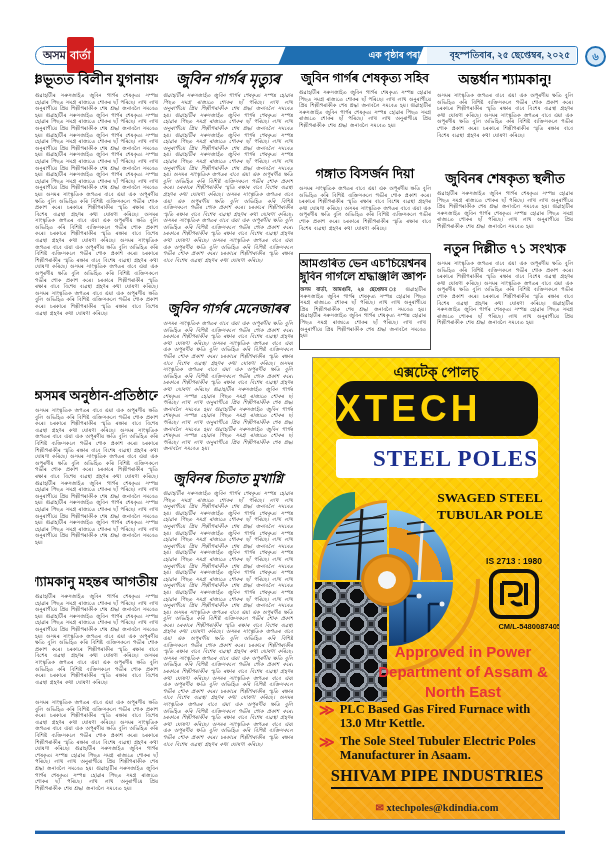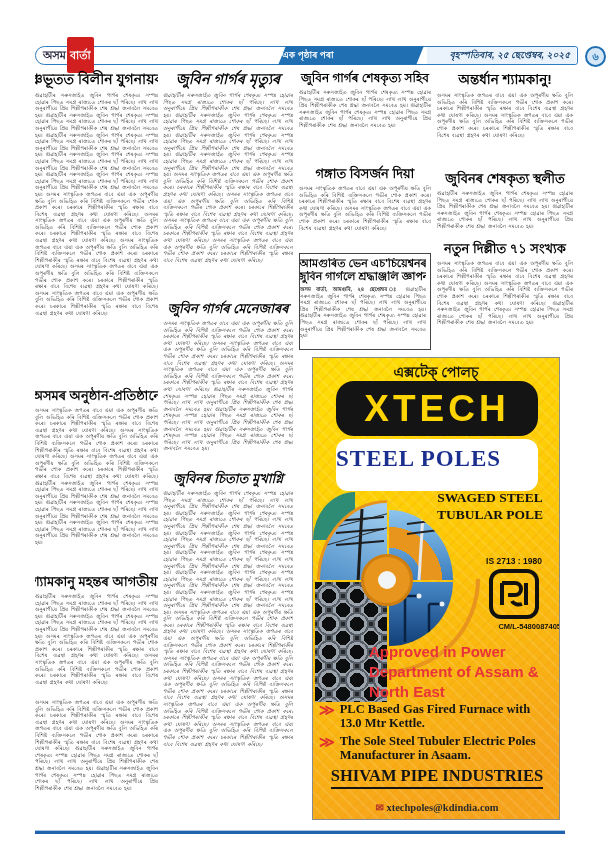--- a/index.html
+++ b/index.html
@@ -8,24 +8,24 @@
     font-family:"Liberation Sans", sans-serif;overflow:hidden;color:#111;
   }
   
   .masthead{position:absolute;left:35px;top:46px;width:570px;height:20px;}
   .mh-bar{position:absolute;left:0;top:0;width:543px;height:19px;background:#fff;
     border:1px solid #2e7cc0;border-radius:10px 3px 3px 10px;box-sizing:border-box;}
   .mh-logo{position:absolute;left:8px;top:0;height:19px;line-height:18px;font-size:11px;font-weight:bold;color:#1b1b33;white-space:nowrap;}
   .mh-logo .red{background:#d21f1f;color:#fff;padding:12px 3px;border-radius:2px;margin-left:1px;}
   .mh-center{position:absolute;left:247px;top:0;width:138px;height:19px;background:#1f6fb2;transform:skewX(-22deg);}
   .mh-center-label{position:absolute;left:247px;top:0;width:138px;height:19px;color:#fff;
-    font-weight:bold;font-size:9px;line-height:19px;text-align:left;}
+    font-weight:bold;font-size:9px;line-height:19px;text-align:right;}
   .mh-right-bg{position:absolute;left:392px;top:1px;width:149px;height:17px;background:#eaf3fb;}
   .mh-date{position:absolute;left:392px;top:0;width:143px;height:19px;line-height:19px;text-align:right;
-    font-size:9px;font-weight:bold;color:#15406e;font-style:italic;}
+    font-size:9px;font-weight:bold;color:#15406e;}
   .mh-page-circle{position:absolute;left:550px;top:0;width:17px;height:17px;border-radius:50%;
     background:#d6e8f7;border:2px solid #1f6fb2;color:#1f6fb2;font-weight:bold;font-size:10px;
     line-height:17px;text-align:center;}
   
   .col{position:absolute;top:70px;}
   #col1{left:35px;width:123px;}
   #col2{left:163px;width:130px;font-style:italic;}
   #col3{left:299px;width:132px;}
   #col4{left:437px;width:136px;}
   .headline{display:flex;justify-content:center;align-items:center;white-space:nowrap;
@@ -41,24 +41,24 @@
   
   .ad{position:absolute;left:312px;top:357px;width:248px;height:463px;box-sizing:border-box;
     border:1px solid #8a8a8a;overflow:hidden;
     background:
       repeating-linear-gradient(45deg, rgba(255,255,255,0.10) 0 2px, transparent 2px 9px),
       repeating-linear-gradient(-45deg, rgba(230,140,0,0.12) 0 2px, transparent 2px 9px),
       linear-gradient(155deg,#ffdb05 8%,#fdc707 45%,#f6a41c 88%);}
   .ad-brand-local{position:absolute;left:0;top:3px;width:100%;text-align:center;
     font-weight:bold;font-size:14px;color:#101010;}
   .ad-black-box{position:absolute;left:23px;top:23px;width:202px;height:55px;background:#141414;
-    border-radius:18px;text-align:center;}
+    border-radius:18px;}
   .ad-black-box span{font-weight:bold;font-size:37px;line-height:55px;letter-spacing:4px;color:#ffd405;}
-  .ad-white-box{position:absolute;left:23px;top:81px;width:202px;height:52px;background:#ffffff;
-    border-radius:12px;text-align:left;}
+  .ad-white-box{position:absolute;left:23px;top:81px;width:202px;height:39px;background:#ffffff;
+    border-radius:4px;text-align:right;}
   .ad-white-box span{font-family:"Liberation Serif",serif;font-weight:bold;font-size:23px;
     line-height:39px;letter-spacing:1px;color:#1b2f8f;}
   .ad-product{position:absolute;left:112px;top:131px;width:130px;text-align:center;
     font-family:"Liberation Serif",serif;font-weight:bold;font-size:13.5px;line-height:17px;color:#101010;}
   
   .collage{position:absolute;left:2px;top:126px;width:182px;height:254px;}
   .ring-outer{position:absolute;left:-25px;top:0;width:190px;height:190px;border-radius:50%;
     border:4px solid #e8951d;box-sizing:border-box;
     clip-path:polygon(50% 50%,110% 50%,110% 110%,50% 110%);}
   .teal-crescent{position:absolute;left:-2px;top:8px;width:42px;height:48px;background:#2e8b74;
@@ -81,21 +81,21 @@
   .center-ring{position:absolute;left:46px;top:70px;width:52px;height:52px;border-radius:50%;
     background:#e8951d;border:3px solid #cf7e10;box-sizing:border-box;}
   .center-ring::after{content:"";position:absolute;left:14px;top:14px;width:18px;height:18px;
     border-radius:50%;background:#f2f5f7;}
   
   .isi-std{position:absolute;left:158px;top:198px;width:86px;text-align:center;
     font-weight:bold;font-size:8.5px;color:#101010;}
   .isi-box{position:absolute;left:175px;top:210px;width:52px;height:52px;}
   .isi-lic{position:absolute;left:154px;top:264px;width:94px;text-align:right;
     font-weight:bold;font-size:7.5px;color:#101010;}
-  .ad-approved{position:absolute;left:56px;top:284px;width:188px;text-align:left;
+  .ad-approved{position:absolute;left:56px;top:284px;width:188px;text-align:center;
     font-weight:bold;font-size:15px;line-height:20px;color:#e8333a;}
   .ad-bottom{position:absolute;left:6px;top:344px;width:236px;}
   .bullet{display:flex;gap:5px;margin-bottom:4px;}
   .chev{color:#e03030;font-weight:bold;font-size:15px;line-height:15px;flex:0 0 auto;}
   .btext{font-family:"Liberation Serif",serif;font-weight:bold;font-size:12.5px;
     line-height:14px;color:#141414;}
   .company-row{text-align:center;margin-top:2px;}
   .company{display:inline-block;font-family:"Liberation Serif",serif;font-weight:bold;
     font-size:16.5px;color:#141414;border-bottom:2px solid #141414;padding-bottom:1px;}
   .phone-row{text-align:center;margin-top:2px;font-weight:bold;font-size:12.5px;color:#0d2a52;}

